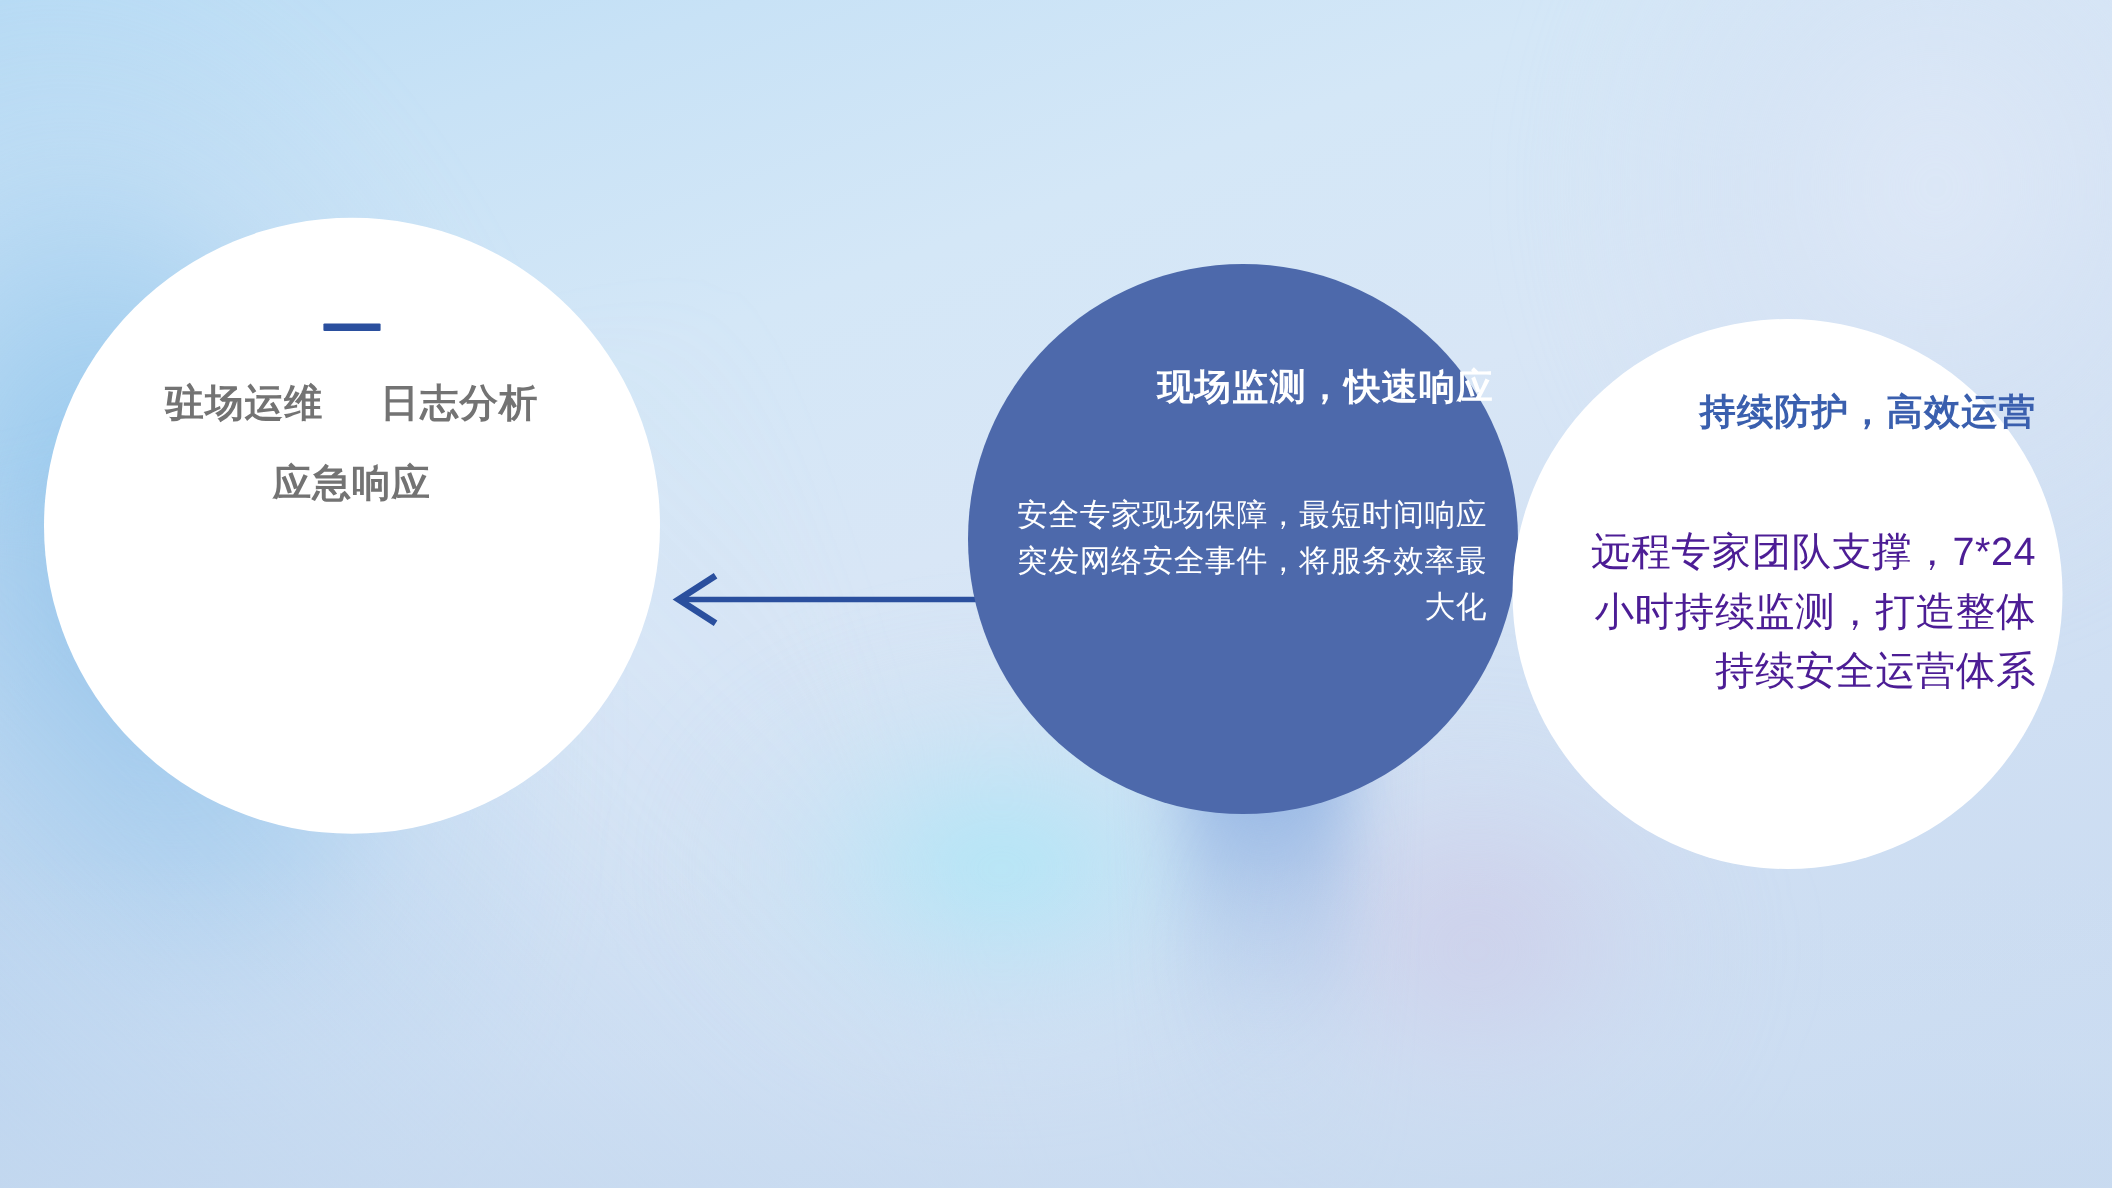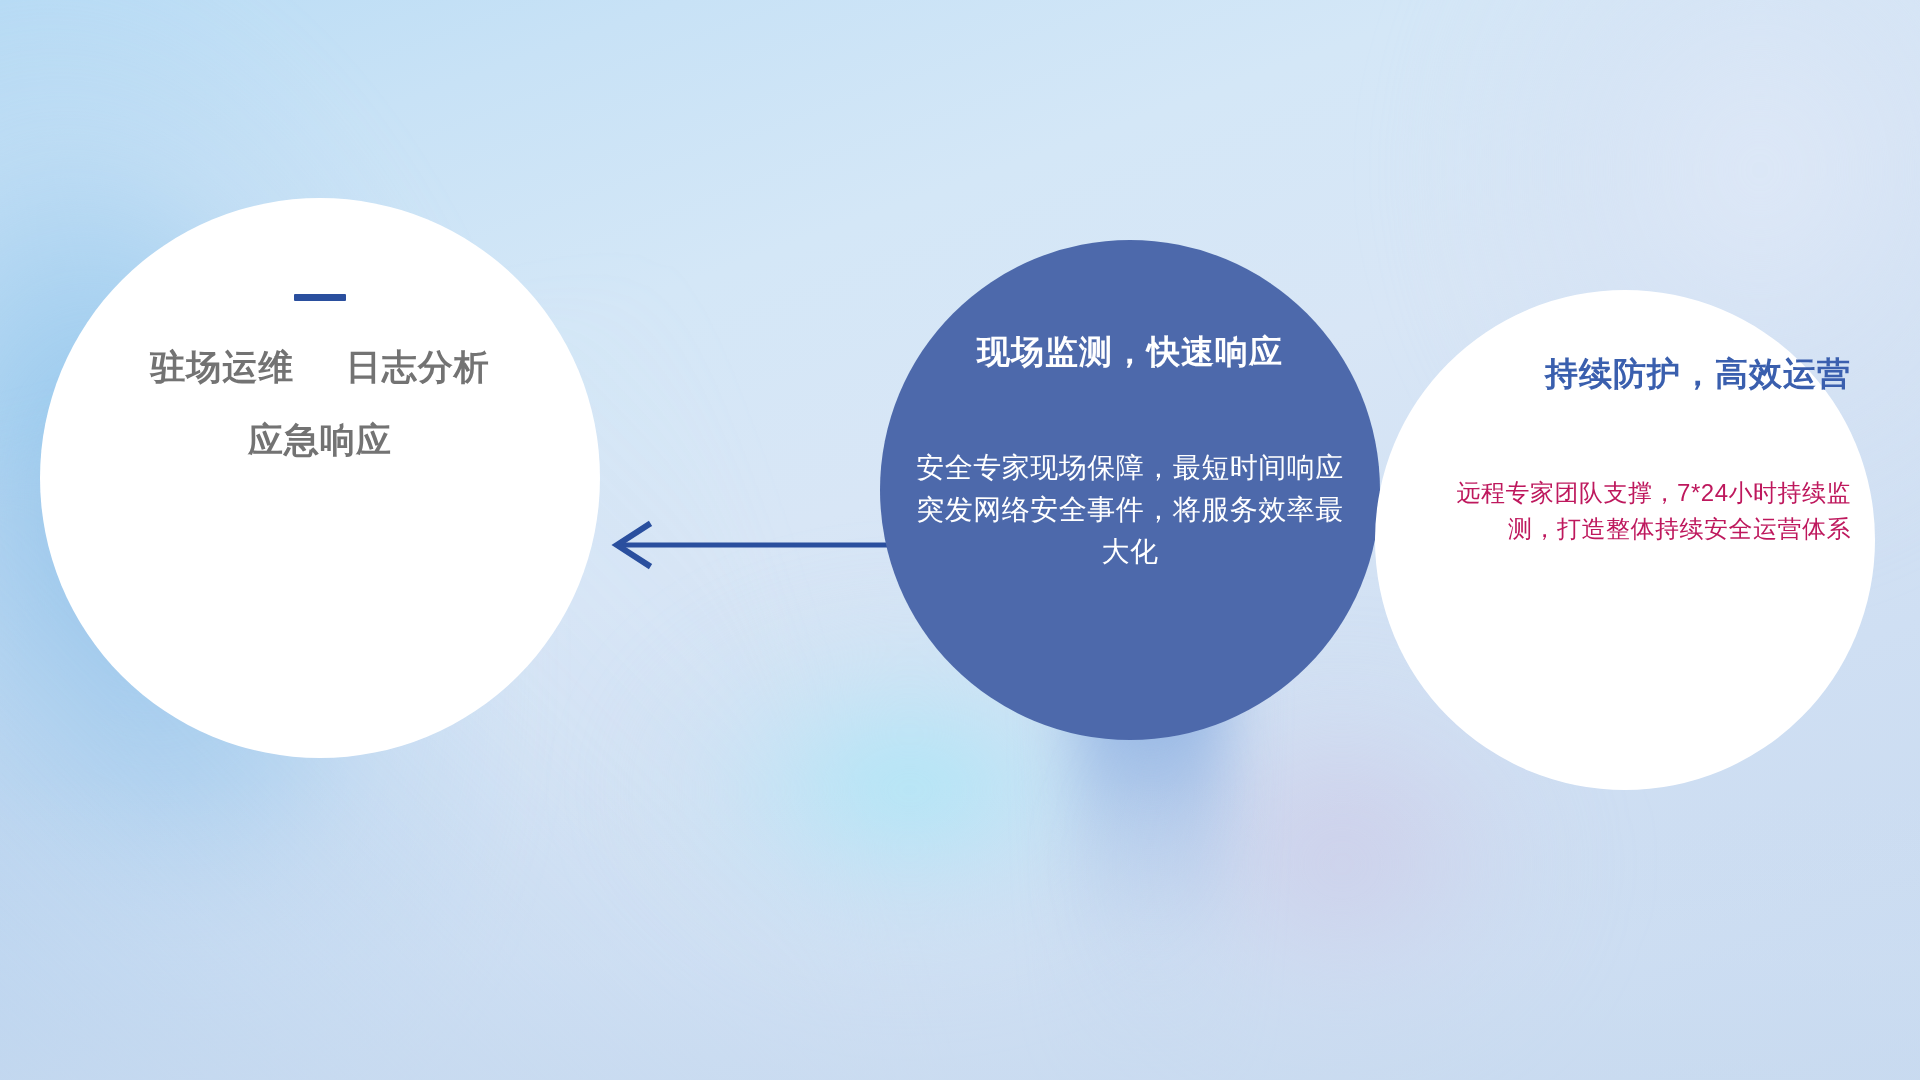--- a/index.html
+++ b/index.html
@@ -174,21 +174,21 @@
     width: 500px;
     height: 500px;
     background: #4d69ab;
     z-index: 5;
   }
   #circle-mid .inner {
     position: absolute;
     left: 0;
     right: 0;
     top: 90px;
-    text-align: center;
+    text-align: right;
     padding: 0 22px;
   }
   .mid-title {
     font-size: 33px;
     font-weight: bold;
     color: #ffffff;
     letter-spacing: 1px;
     white-space: nowrap;
     margin-bottom: 72px;
   }
@@ -218,22 +218,22 @@
   }
   .right-title {
     font-size: 33px;
     font-weight: bold;
     color: #3a5fae;
     letter-spacing: 1px;
     white-space: nowrap;
     margin-bottom: 78px;
   }
   .right-body {
-    font-size: 24px;
-    color: #be185d;
+    font-size: 36px;
+    color: #4c1d95;
     line-height: 1.5;
     letter-spacing: 0.5px;
   }
 
   
   #flow-arrow {
     position: absolute;
     left: 600px;
     top: 510px;
     width: 300px;

